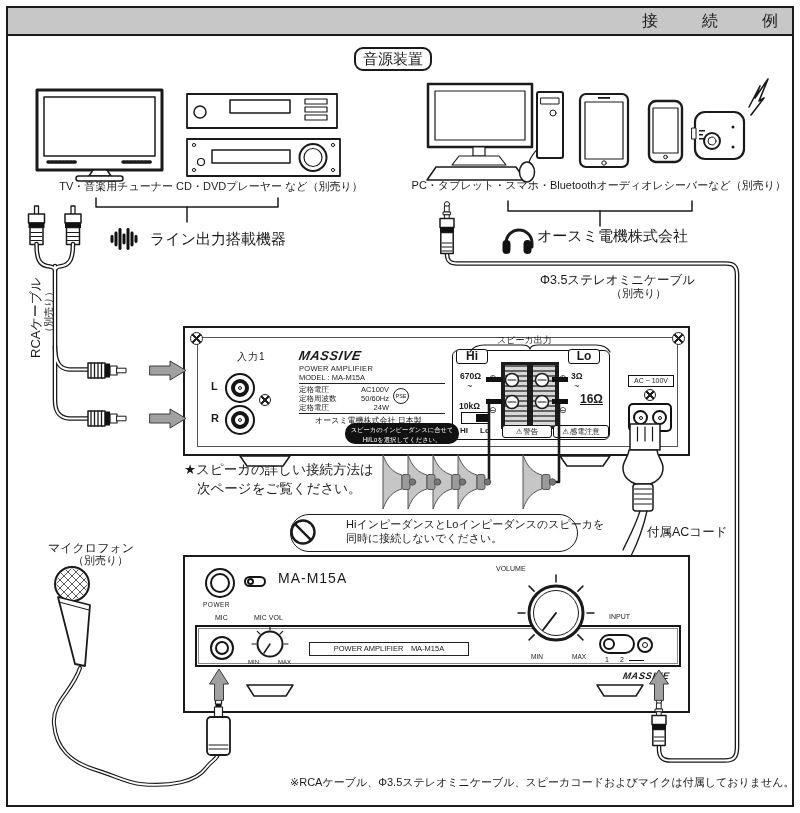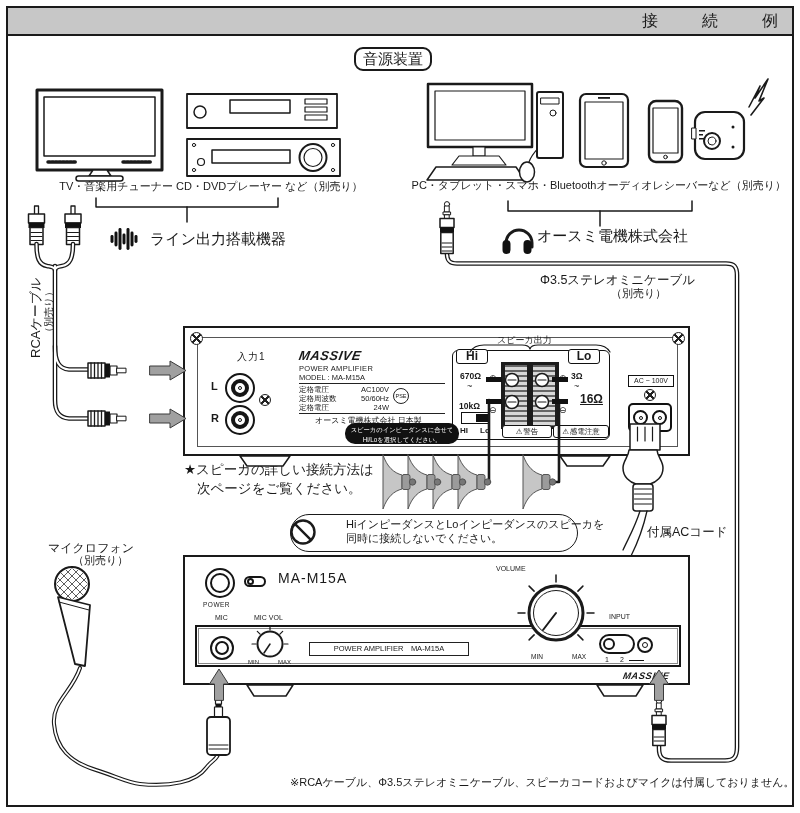--- a/index.html
+++ b/index.html
@@ -152,21 +152,21 @@
   </div>
 
   <div class="acbox t" style="left:443px;top:47px;width:46px;height:12px;font-size:7px;line-height:10px;">AC ~ 100V</div>
   <div class="screw" style="left:459px;top:61px;width:12px;height:12px;"></div>
   <div class="inlet" style="left:443px;top:75px;width:44px;height:29px;">
     <div class="inlet-pin" style="left:3px;"></div>
     <div class="inlet-pin" style="right:3px;"></div>
   </div>
 </div>
 
-<div class="panel" style="left:183px;top:555px;width:507px;height:130px;border:2.5px solid #1a1a1a;">
+<div class="panel" style="left:183px;top:555px;width:507px;height:158px;border:2.5px solid #1a1a1a;">
   <div class="circ" style="left:20px;top:11px;width:30px;height:30px;border-width:2.5px;"></div>
   <div class="circ" style="left:25px;top:16px;width:20px;height:20px;border-width:2px;"></div>
   <span class="t" style="left:18px;top:44px;font-size:6.5px;letter-spacing:.5px;">POWER</span>
   <div class="circ" style="left:59px;top:19px;width:22px;height:11px;border-radius:6px;border-width:2px;"></div>
   <div class="circ" style="left:62px;top:21px;width:7px;height:7px;border-width:2px;"></div>
   <span class="t" style="left:93px;top:13px;font-size:14px;letter-spacing:1px;">MA-M15A</span>
 
   <span class="t" style="left:30px;top:57px;font-size:7px;">MIC</span>
   <span class="t" style="left:69px;top:57px;font-size:7px;">MIC VOL</span>
 

